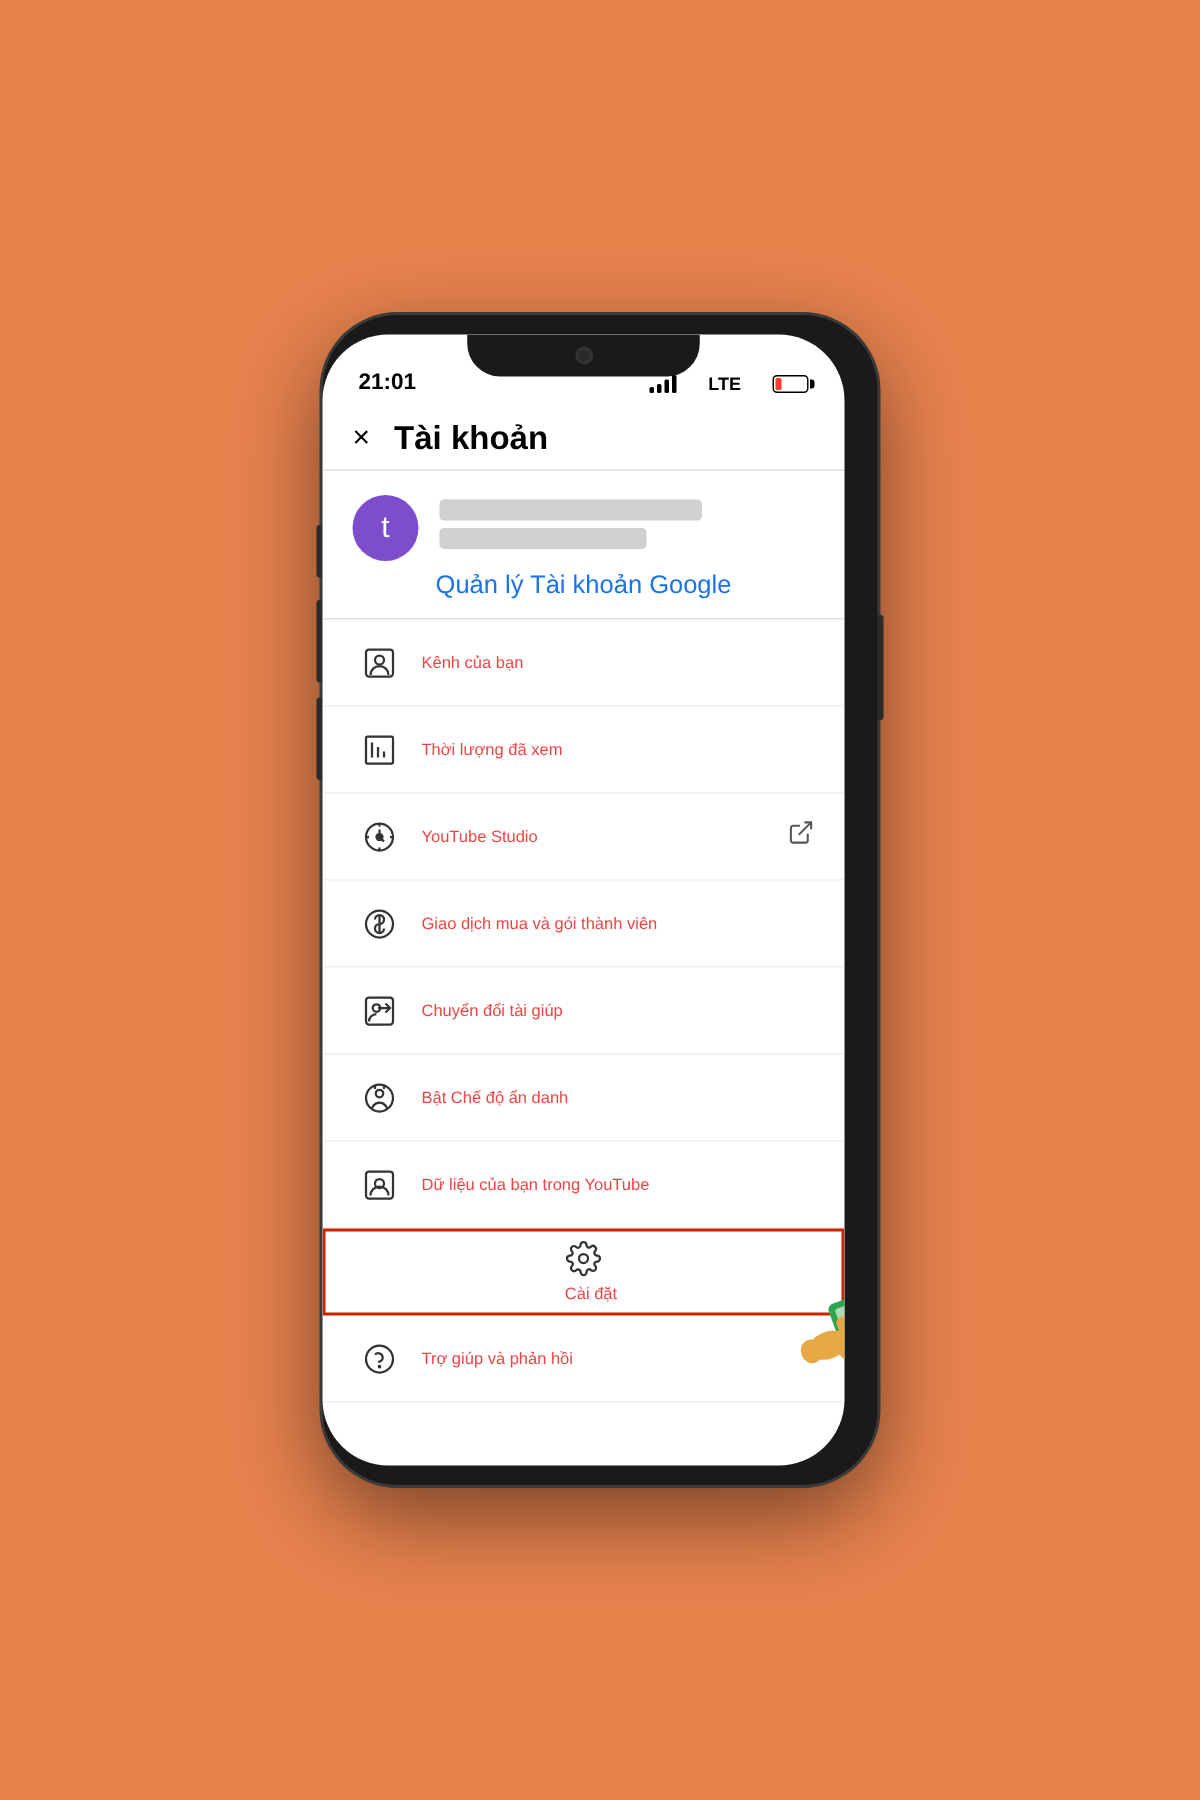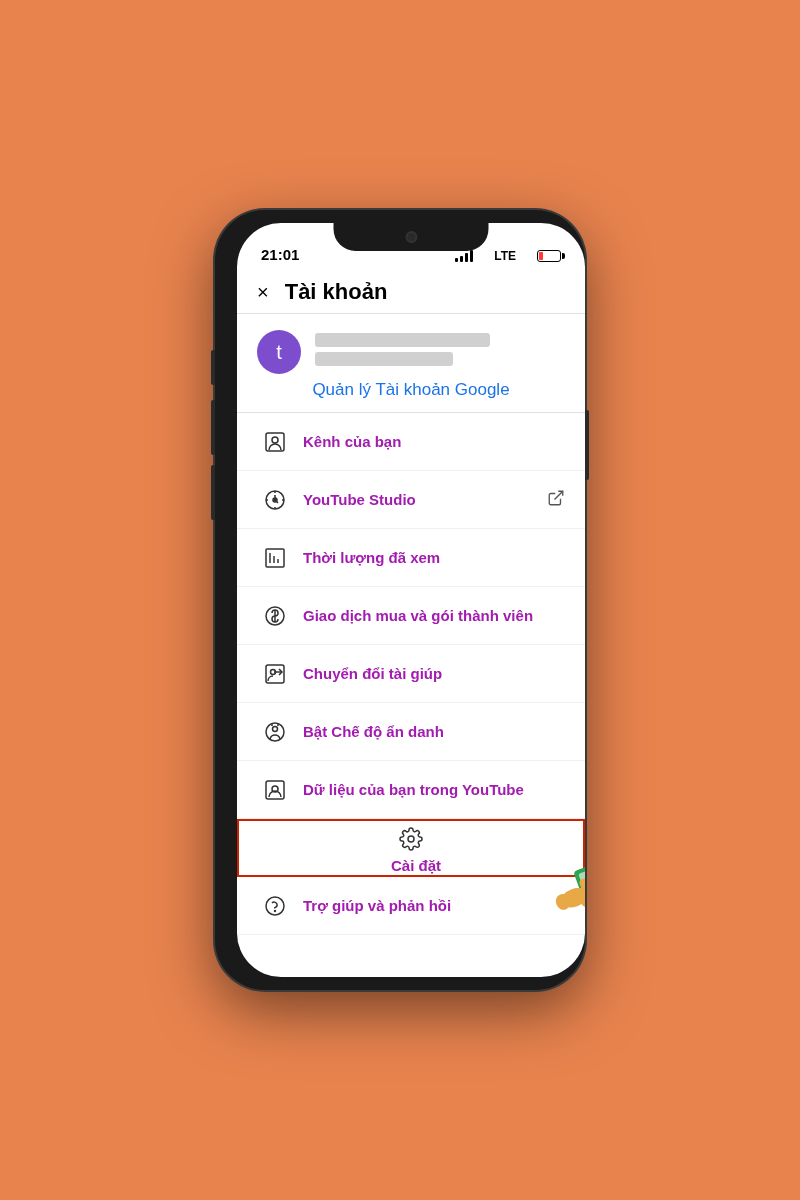--- a/index.html
+++ b/index.html
@@ -17,21 +17,21 @@
 
     .phone-outer {
       width: 370px;
       height: 780px;
       background: #1a1a1a;
       border-radius: 50px;
       position: relative;
       box-shadow: 0 0 0 2px #3a3a3a, 0 20px 60px rgba(0,0,0,0.5);
       display: flex;
       align-items: center;
-      justify-content: flex-end;
+      justify-content: flex-start;
     }
 
     
     .phone-outer::before {
       content: '';
       position: absolute;
       left: -4px;
       top: 140px;
       width: 4px;
       height: 35px;
@@ -272,24 +272,23 @@
     }
     .menu-icon svg {
       width: 24px;
       height: 24px;
       stroke: #333;
       fill: none;
       stroke-width: 1.5;
     }
     .menu-label {
       flex: 1;
-      font-size: 15px;
-      color: #a21caf;
+      font-size: 11px;
+      color: #ef4444;
       margin-left: 10px;
-      font-weight: bold;
     }
     .menu-ext-icon {
       color: #555;
       font-size: 16px;
     }
   </style>
 </head>
 <body>
 
 <div class="phone-outer">
@@ -353,51 +352,51 @@
               <circle cx="12" cy="10" r="3"></circle>
               <path d="M6 20c0-3.3 2.7-6 6-6s6 2.7 6 6"></path>
             </svg>
           </div>
           <span class="menu-label">Kênh của bạn</span>
         </div>
 
         <div class="menu-item">
           <div class="menu-icon">
             <svg viewBox="0 0 24 24">
+              <rect x="3" y="3" width="18" height="18" rx="1"></rect>
+              <line x1="7" y1="7" x2="7" y2="17"></line>
+              <line x1="11" y1="10" x2="11" y2="17"></line>
+              <line x1="15" y1="13" x2="15" y2="17"></line>
+            </svg>
+          </div>
+          <span class="menu-label">Thời lượng đã xem</span>
+        </div>
+
+        <div class="menu-item">
+          <div class="menu-icon">
+            <svg viewBox="0 0 24 24">
               <circle cx="12" cy="12" r="9"></circle>
               <path d="M12 7v5l3 3"></path>
               <circle cx="12" cy="12" r="2" fill="#333"></circle>
               <path d="M12 3v2M12 19v2M3 12h2M19 12h2"></path>
             </svg>
           </div>
           <span class="menu-label">YouTube Studio</span>
           <span class="menu-ext-icon">
             <svg width="18" height="18" viewBox="0 0 24 24" fill="none" stroke="#555" stroke-width="1.8">
               <path d="M18 13v6a2 2 0 01-2 2H5a2 2 0 01-2-2V8a2 2 0 012-2h6"></path>
               <polyline points="15 3 21 3 21 9"></polyline>
               <line x1="10" y1="14" x2="21" y2="3"></line>
             </svg>
           </span>
         </div>
 
         <div class="menu-item">
           <div class="menu-icon">
             <svg viewBox="0 0 24 24">
-              <rect x="3" y="3" width="18" height="18" rx="1"></rect>
-              <line x1="7" y1="7" x2="7" y2="17"></line>
-              <line x1="11" y1="10" x2="11" y2="17"></line>
-              <line x1="15" y1="13" x2="15" y2="17"></line>
-            </svg>
-          </div>
-          <span class="menu-label">Thời lượng đã xem</span>
-        </div>
-
-        <div class="menu-item">
-          <div class="menu-icon">
-            <svg viewBox="0 0 24 24">
               <circle cx="12" cy="12" r="9"></circle>
               <path d="M12 6v12M9 9c0-1.7 1.3-3 3-3s3 1.3 3 3c0 1.7-1.3 3-3 3s-3 1.3-3 3 1.3 3 3 3 3-1.3 3-3"></path>
             </svg>
           </div>
           <span class="menu-label">Giao dịch mua và gói thành viên</span>
         </div>
 
         <div class="menu-item">
           <div class="menu-icon">
             <svg viewBox="0 0 24 24">

